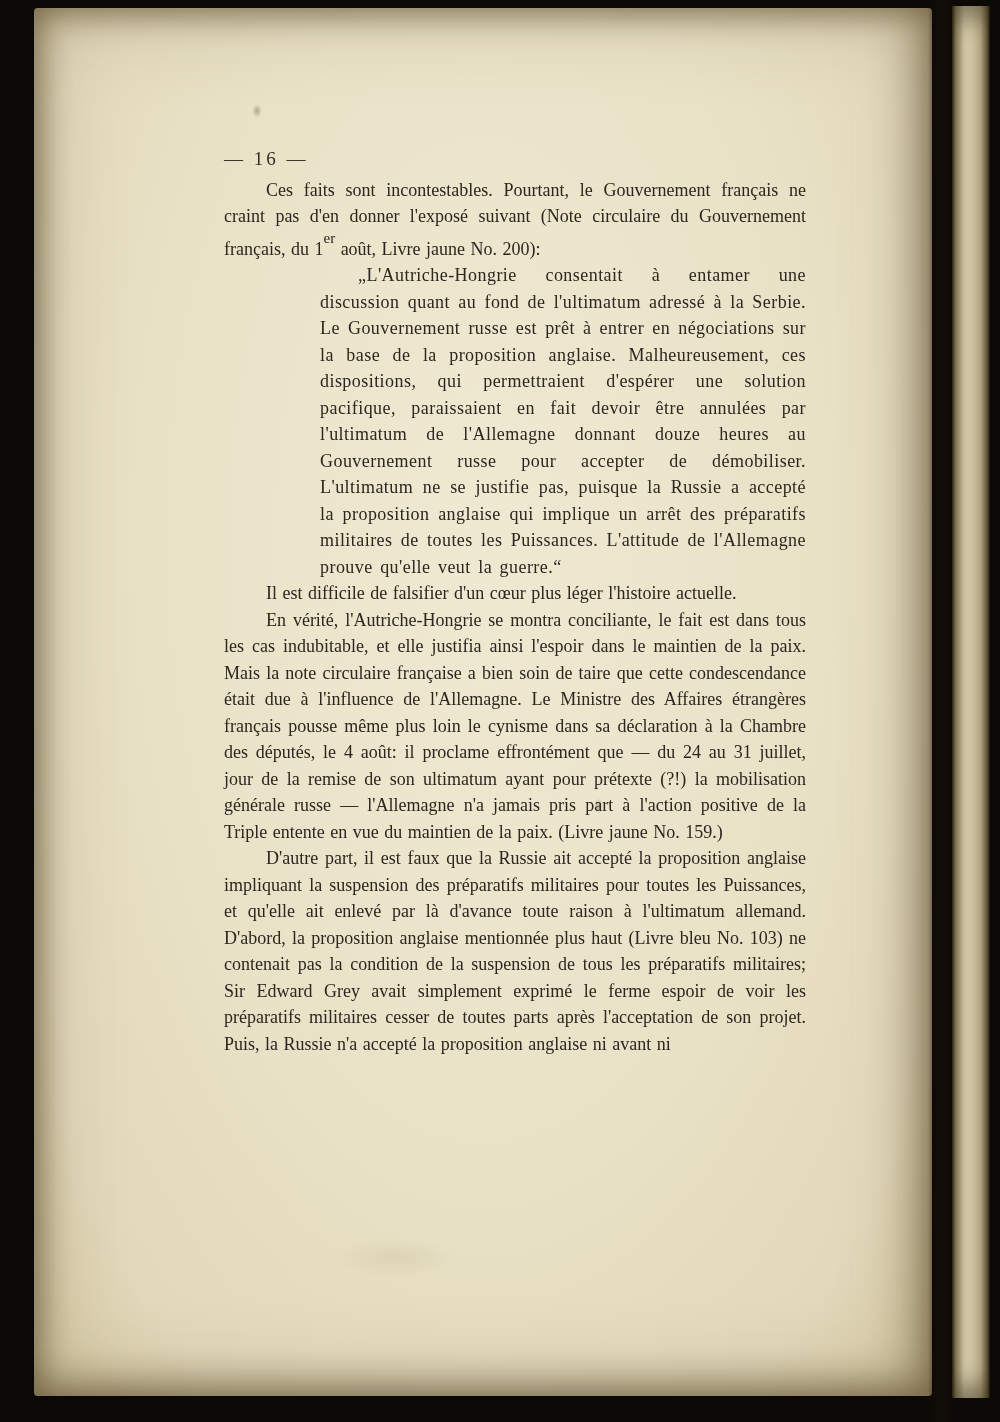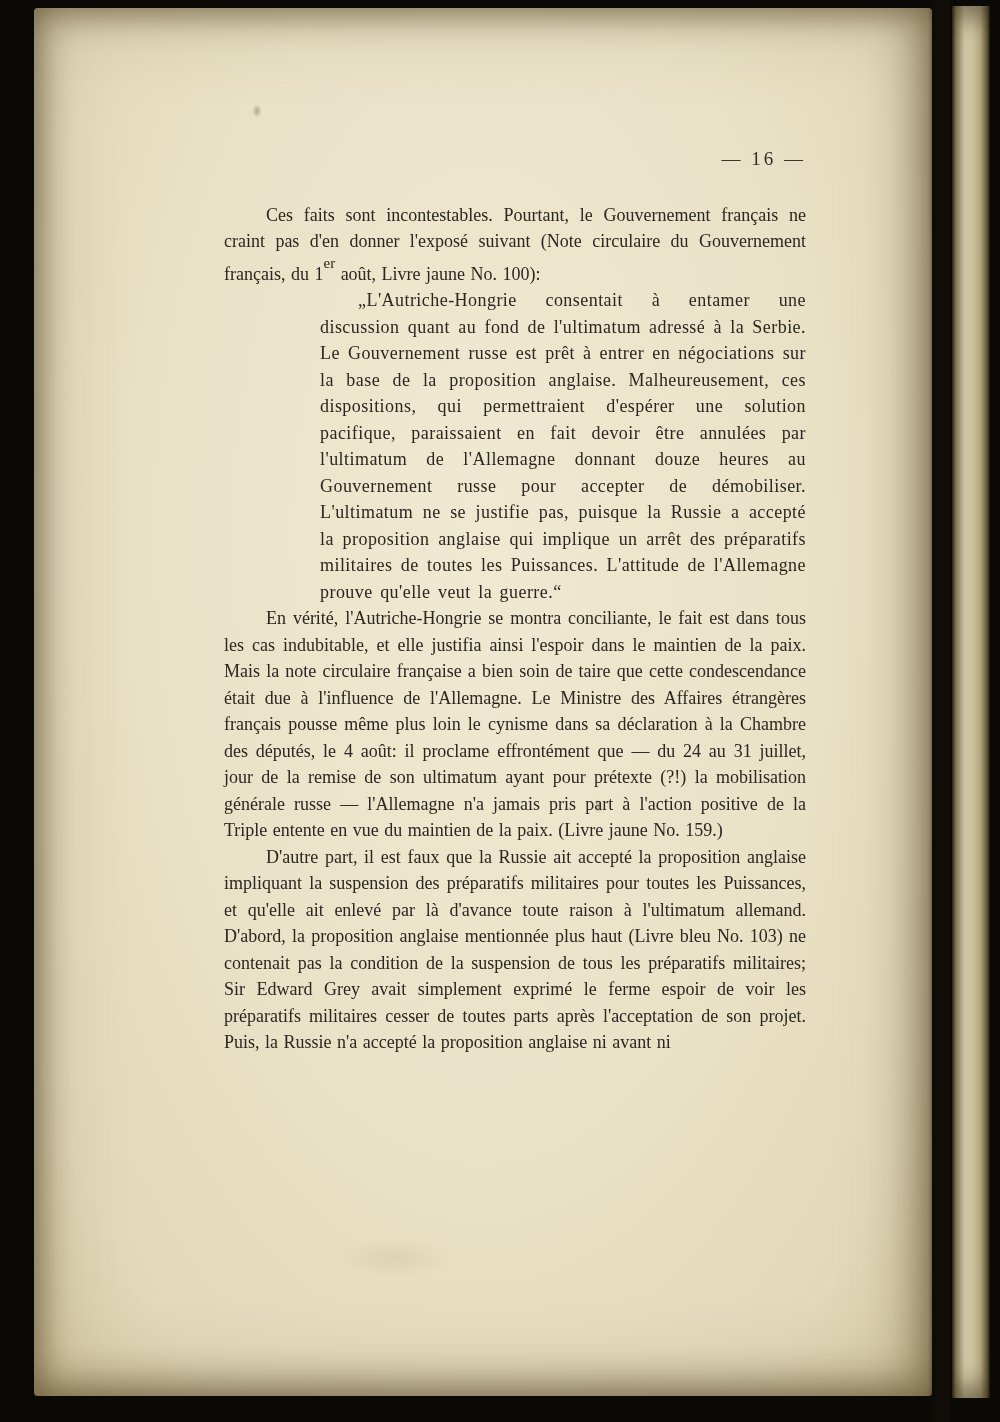--- a/index.html
+++ b/index.html
@@ -70,24 +70,24 @@
   .textblock {
     position: absolute;
     left: 190px;
     top: 138px;
     width: 582px;
     color: #2b2620;
     font-size: 18px;
     line-height: 26.5px;
   }
   .pagenum {
-    text-align: right;
+    text-align: left;
     font-size: 19px;
     letter-spacing: 3px;
-    margin: 0 0 29px 0;
+    margin: 0 0 4px 0;
     color: #332d26;
   }
   .para {
     margin: 0;
     text-align: justify;
     text-indent: 42px;
     word-spacing: 1px;
   }
   .quote {
     margin-left: 96px;
@@ -127,24 +127,25 @@
 
   <div class="page">
     <div class="artifact a1"></div>
     <div class="artifact a2"></div>
     <div class="artifact a3"></div>
 
     <div class="textblock">
 
       <div class="pagenum">—  16  —</div>
 
-      <p class="para"><span>Ces faits sont incontestables. Pourtant, le Gouvernement français ne craint pas d'en donner l'exposé suivant (Note circulaire du Gouvernement français, du 1</span><sup class="sup">er</sup><span> août, Livre jaune No. 100):</span></p>
+      <p class="para"><span>Ces faits sont incontestables. Pourtant, le Gouvernement français ne craint pas d'en donner l'exposé suivant (Note circulaire du Gouvernement français, du 1</span><sup class="sup">er</sup><span> août, Livre jaune No. 200):</span></p>
 
       <p class="para quote">„L'Autriche-Hongrie consentait à entamer une discussion quant au fond de l'ultimatum adressé à la Serbie. Le Gouvernement russe est prêt à entrer en négociations sur la base de la proposition anglaise. Malheureusement, ces dispositions, qui permettraient d'espérer une solution pacifique, paraissaient en fait devoir être annulées par l'ultimatum de l'Allemagne donnant douze heures au Gouvernement russe pour accepter de démobiliser. L'ultimatum ne se justifie pas, puisque la Russie a accepté la proposition anglaise qui implique un arrêt des préparatifs militaires de toutes les Puissances. L'attitude de l'Allemagne prouve qu'elle veut la guerre.“</p>
 
+      <p class="para">Il est difficile de falsifier d'un cœur plus léger l'histoire actuelle.</p>
 
       <p class="para">En vérité, l'Autriche-Hongrie se montra conciliante, le fait est dans tous les cas indubitable, et elle justifia ainsi l'espoir dans le maintien de la paix. Mais la note circulaire française a bien soin de taire que cette condescendance était due à l'influence de l'Allemagne. Le Ministre des Affaires étrangères français pousse même plus loin le cynisme dans sa déclaration à la Chambre des députés, le 4 août: il proclame effrontément que — du 24 au 31 juillet, jour de la remise de son ultimatum ayant pour prétexte (?!) la mobilisation générale russe — l'Allemagne n'a jamais pris part à l'action positive de la Triple entente en vue du maintien de la paix. (Livre jaune No. 159.)</p>
 
       <p class="para">D'autre part, il est faux que la Russie ait accepté la proposition anglaise impliquant la suspension des préparatifs militaires pour toutes les Puissances, et qu'elle ait enlevé par là d'avance toute raison à l'ultimatum allemand. D'abord, la proposition anglaise mentionnée plus haut (Livre bleu No. 103) ne contenait pas la condition de la suspension de tous les préparatifs militaires; Sir Edward Grey avait simplement exprimé le ferme espoir de voir les préparatifs militaires cesser de toutes parts après l'acceptation de son projet. Puis, la Russie n'a accepté la proposition anglaise ni avant ni</p>
 
     </div>
   </div>
 
   <div class="gutter"></div>
   <div class="next-page"></div>

